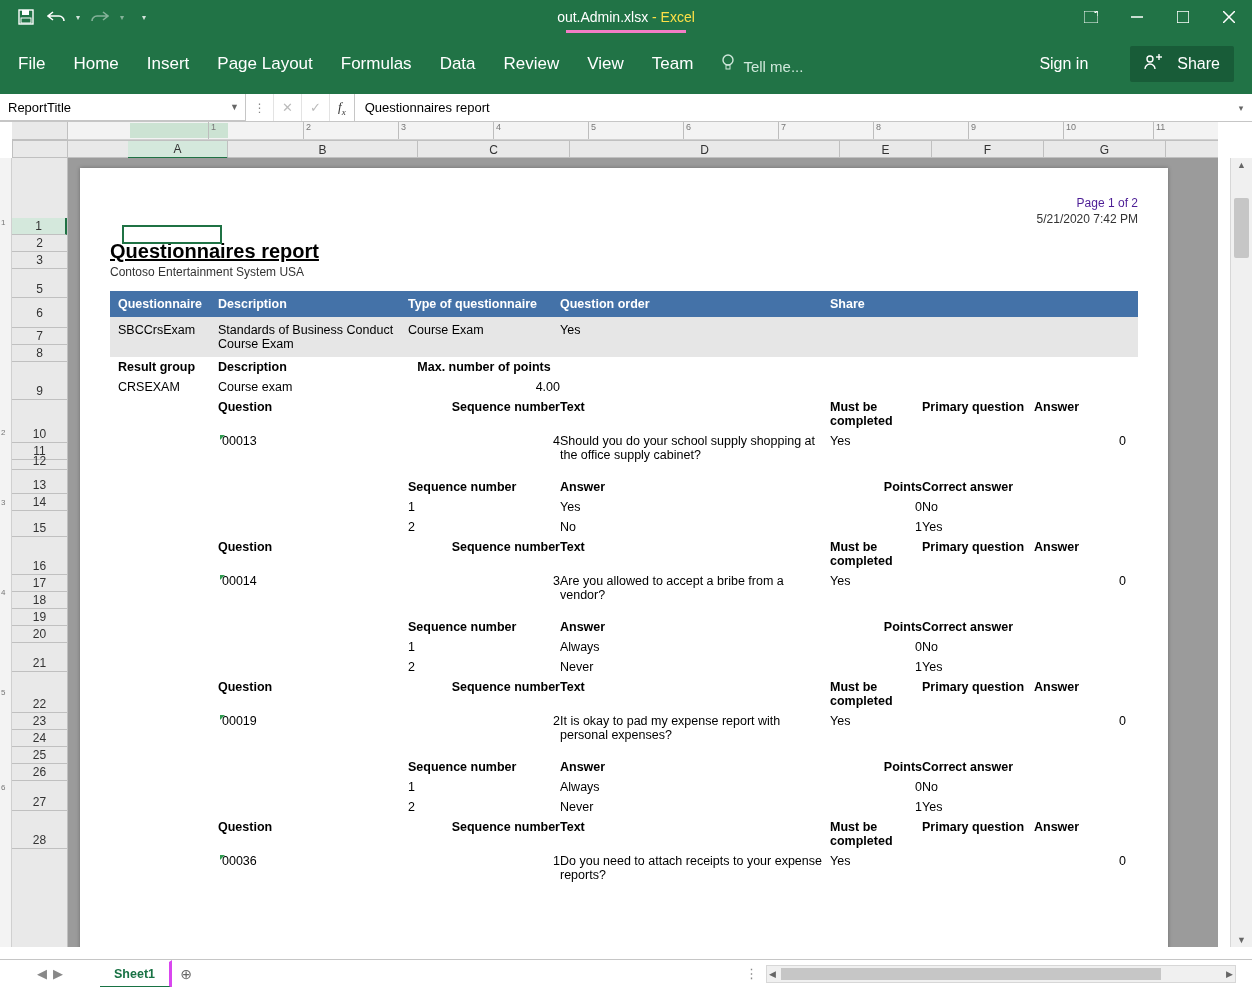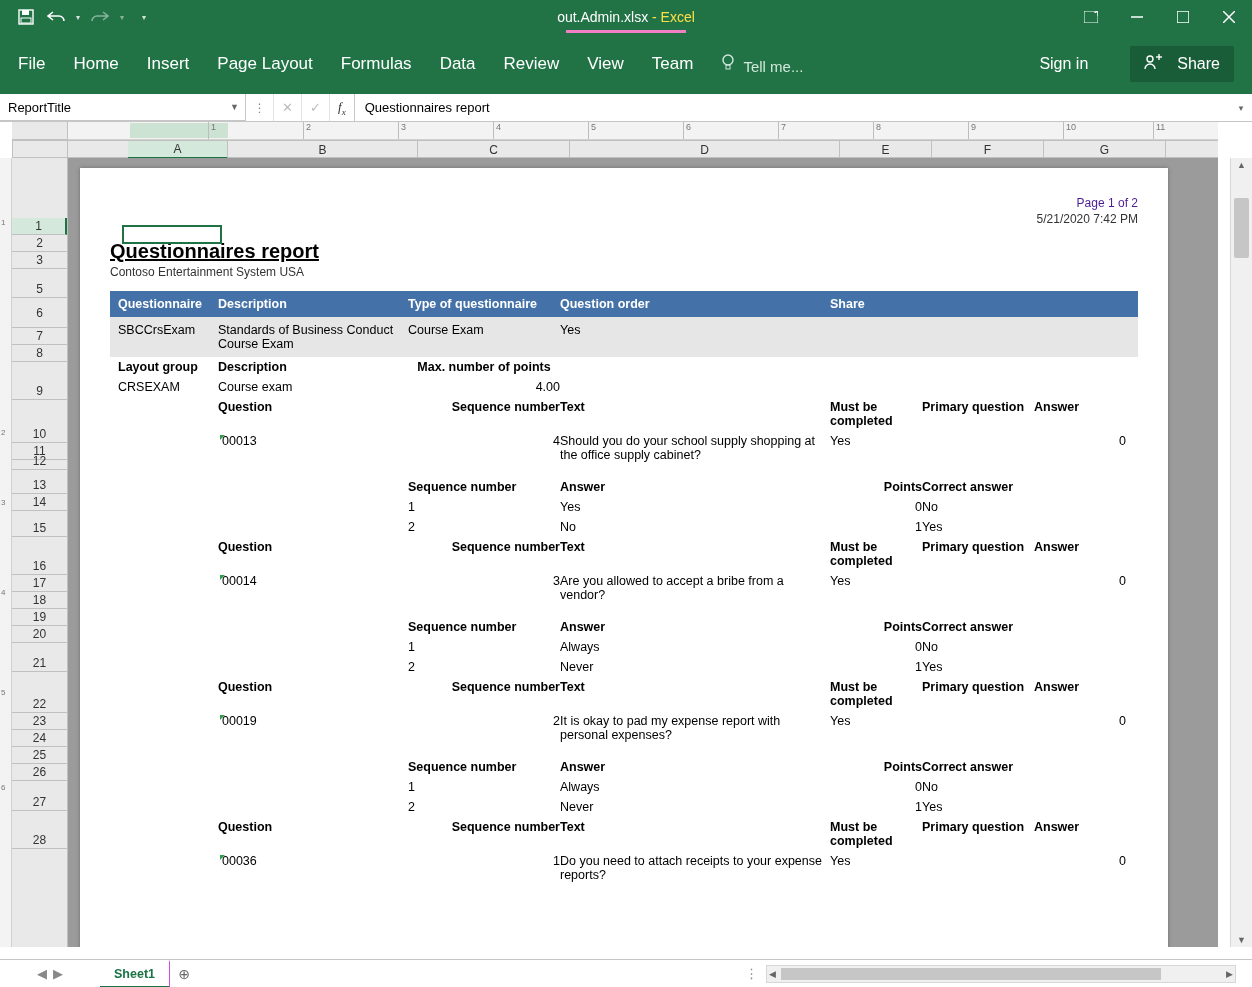--- a/index.html
+++ b/index.html
@@ -54,21 +54,21 @@
   .cA{width:100px;} .cB{width:190px;} .cC{width:152px;} .cD{width:270px;} .cE{width:92px;} .cF{width:112px;} .cG{width:92px;}
   .b { font-weight:bold; }
   .r { text-align:right; }
   .green-tri::before { content:''; position:absolute; width:0; height:0; border-top:5px solid #2e9b4f; border-right:5px solid transparent; margin-left:-2px; margin-top:1px;}
   .green-tri { position:relative; padding-left:4px;}
   .sel-cell { position:absolute; border:2px solid #1f7244; pointer-events:none; }
   .vscroll { position:absolute; right:0; top:36px; bottom:12px; width:22px; background:#f0f0f0; border-left:1px solid #d7d7d7; }
   .vscroll .thumb { position:absolute; left:3px; right:3px; top:40px; height:60px; background:#c6c6c6; border-radius:2px;}
   .vscroll .arrow{ position:absolute; left:0; right:0; text-align:center; font-size:9px; color:#666;}
   .statusbar { position:absolute; left:0; right:0; bottom:0; height:28px; background:#fff; border-top:1px solid #c6c6c6; display:flex; align-items:center; }
-  .sheet-tab { height:28px; padding:0 14px; display:flex; align-items:center; border-right:1px solid #d946ef; font-size:12.5px; color:#187244; font-weight:600; background:#fff; border-top:2px solid transparent;}
+  .sheet-tab { height:28px; padding:0 14px; display:flex; align-items:center; border-right:3px solid #d946ef; font-size:12.5px; color:#187244; font-weight:600; background:#fff; border-top:2px solid transparent;}
   .sheet-tab.active { border-bottom:2px solid #187244; }
   .sheet-add { width:28px; display:flex; align-items:center; justify-content:center; color:#666; font-size:14px;}
   .hscroll { margin-left:auto; width:470px; height:18px; background:#f0f0f0; display:flex; align-items:center; position:relative; border:1px solid #d7d7d7; margin-right:16px;}
   .hscroll .thumb{ position:absolute; left:14px; width:380px; top:2px; bottom:2px; background:#c6c6c6;}
   .ws-spacer{ position:absolute; left:12px; top:0; width:56px; height:18px; background:#e9e9e9; border-right:1px solid #c0c0c0; border-bottom:1px solid #c0c0c0;}
   .ruler-highlight{ position:absolute; top:1px; bottom:1px; background:#cce3d3;}
   .rv-tick { position:absolute; left:1px; font-size:8px; color:#777; }
 </style>
 </head>
 <body>
@@ -257,21 +257,21 @@
           <div class="cD">Question order</div>
           <div class="cE">Share</div>
         </div>
         <div class="grayrow">
           <div class="cA">SBCCrsExam</div>
           <div class="cB">Standards of Business Conduct Course Exam</div>
           <div class="cC">Course Exam</div>
           <div class="cE">Yes</div>
         </div>
         <div class="plainrow b">
-          <div class="cA">Layout group</div>
+          <div class="cA">Result group</div>
           <div class="cB">Description</div>
           <div class="cC" style="text-align:center">Max. number of points</div>
         </div>
         <div class="plainrow">
           <div class="cA">CRSEXAM</div>
           <div class="cB">Course exam</div>
           <div class="cC r">4.00</div>
         </div>
 
         <div class="plainrow b">

